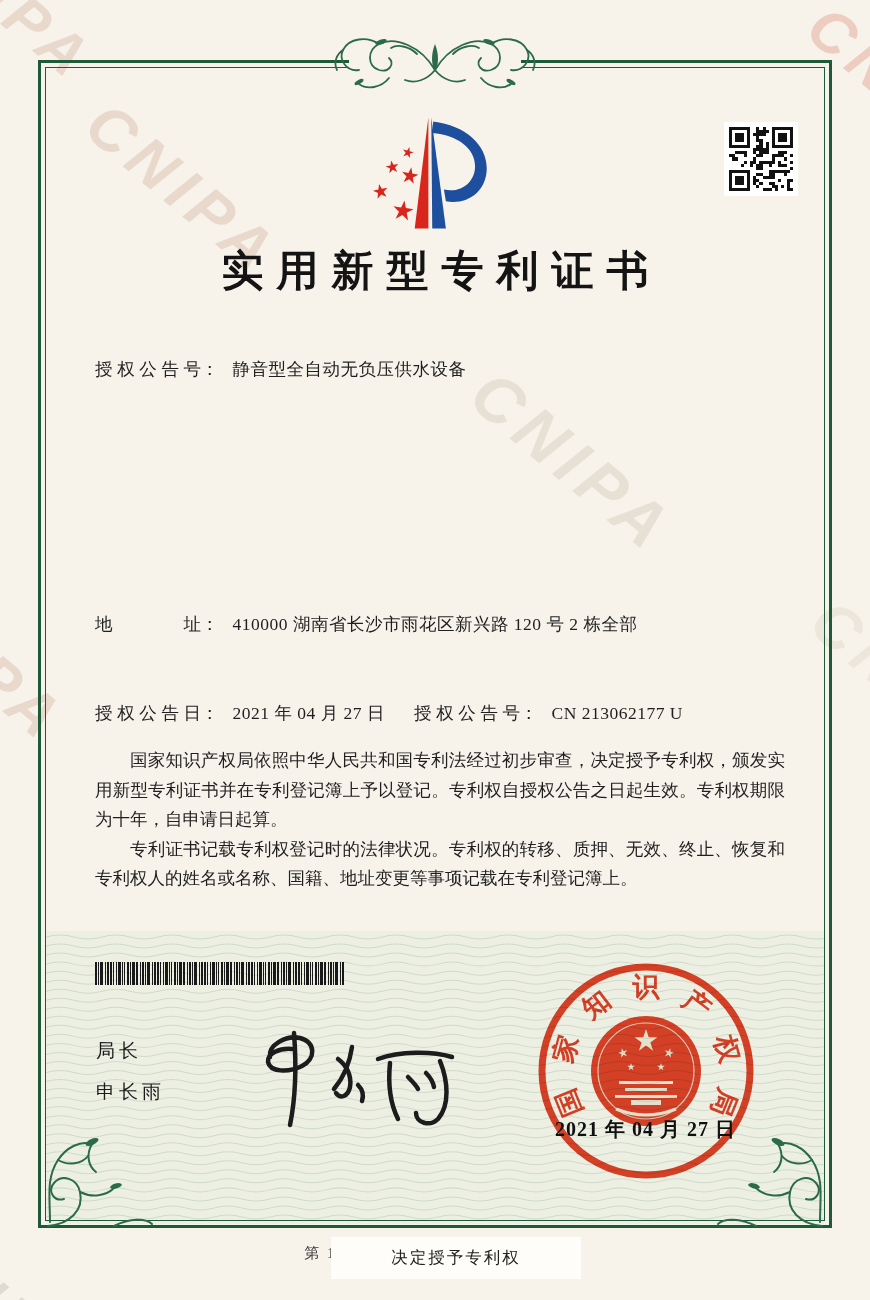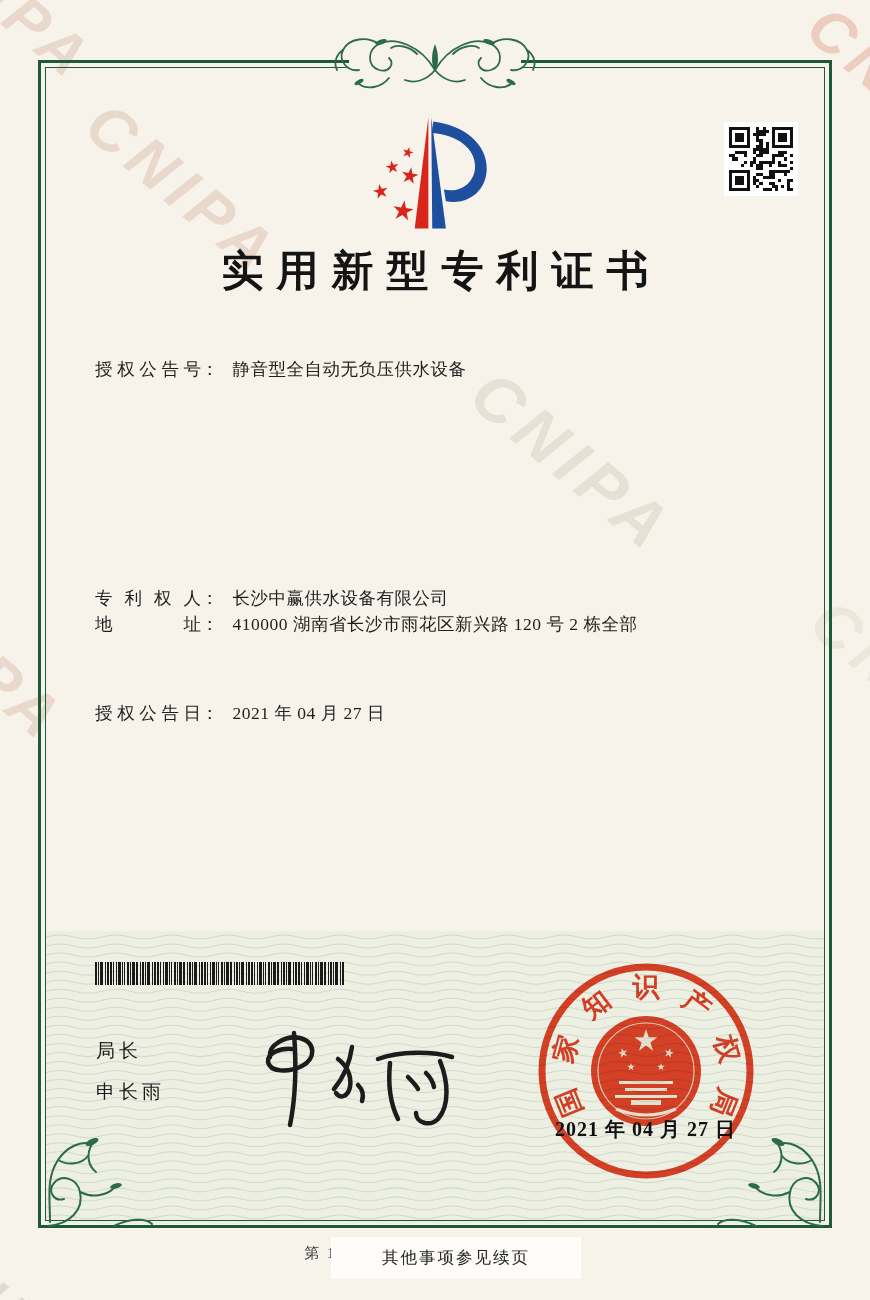--- a/index.html
+++ b/index.html
@@ -284,31 +284,35 @@
       <rect x="0" y="14" width="7" height="7" fill="#111"></rect>
       <rect x="1" y="15" width="5" height="5" fill="#fff"></rect>
       <rect x="2" y="16" width="3" height="3" fill="#111"></rect>
     </svg>
 
   <div class="title">实用新型专利证书</div>
 
   <div class="row" style="top:357px">
     <span class="flabel">授权公告号</span><span class="colon">：</span><span class="fvalue">静音型全自动无负压供水设备</span>
   </div>
-  <div class="row" style="top:586px">
-    <span class="flabel">专利权人</span><span class="colon">：</span><span class="fvalue">长沙中赢供水设备有限公司</span>
-  </div>
   <div class="row" style="top:612px">
     <span class="flabel">地址</span><span class="colon">：</span><span class="fvalue">410000 湖南省长沙市雨花区新兴路 120 号 2 栋全部</span>
   </div>
 
   <div class="row" style="top:701px">
     <span class="flabel">授权公告日</span><span class="colon">：</span><span class="fvalue">2021 年 04 月 27 日</span>
+    <span class="grant2">
+      <span class="flabel">授权公告号</span><span class="colon">：</span><span class="fvalue">CN 213062177 U</span>
+    </span>
   </div>
 
+  <div class="body-text">
+    <p>国家知识产权局依照中华人民共和国专利法经过初步审查，决定授予专利权，颁发实用新型专利证书并在专利登记簿上予以登记。专利权自授权公告之日起生效。专利权期限为十年，自申请日起算。</p>
+    <p>专利证书记载专利权登记时的法律状况。专利权的转移、质押、无效、终止、恢复和专利权人的姓名或名称、国籍、地址变更等事项记载在专利登记簿上。</p>
+  </div>
 
   <div id="barcode" class="barcode">
       <span style="width:2px;margin-right:1px"></span>
       <span style="width:1px;margin-right:1px"></span>
       <span style="width:3px;margin-right:2px"></span>
       <span style="width:1px;margin-right:1px"></span>
       <span style="width:2px;margin-right:1px"></span>
       <span style="width:2px;margin-right:1px"></span>
       <span style="width:1px;margin-right:2px"></span>
       <span style="width:1px;margin-right:1px"></span>
@@ -431,16 +435,16 @@
         <text x="114" y="30" transform="rotate(0 114 30)" text-anchor="middle" dominant-baseline="central" font-size="27" font-weight="bold" fill="#e23a1e" font-family="'Liberation Serif',serif">识</text>
         <text x="165" y="47.2" transform="rotate(37.3 165 47.2)" text-anchor="middle" dominant-baseline="central" font-size="27" font-weight="bold" fill="#e23a1e" font-family="'Liberation Serif',serif">产</text>
         <text x="195" y="91.8" transform="rotate(74.7 195 91.8)" text-anchor="middle" dominant-baseline="central" font-size="27" font-weight="bold" fill="#e23a1e" font-family="'Liberation Serif',serif">权</text>
         <text x="192" y="145.5" transform="rotate(112 192 145.5)" text-anchor="middle" dominant-baseline="central" font-size="27" font-weight="bold" fill="#e23a1e" font-family="'Liberation Serif',serif">局</text>
       </g>
   </svg>
   <div class="seal-date">2021 年 04 月 27 日</div>
 
   <div class="page-num">第 1 页 (共 2 页)</div>
   <div class="footer-band">
-    <span>其他事项参见续页</span>
+    <span>决定授予专利权</span>
   </div>
 
 </div>
 
 </body></html>

